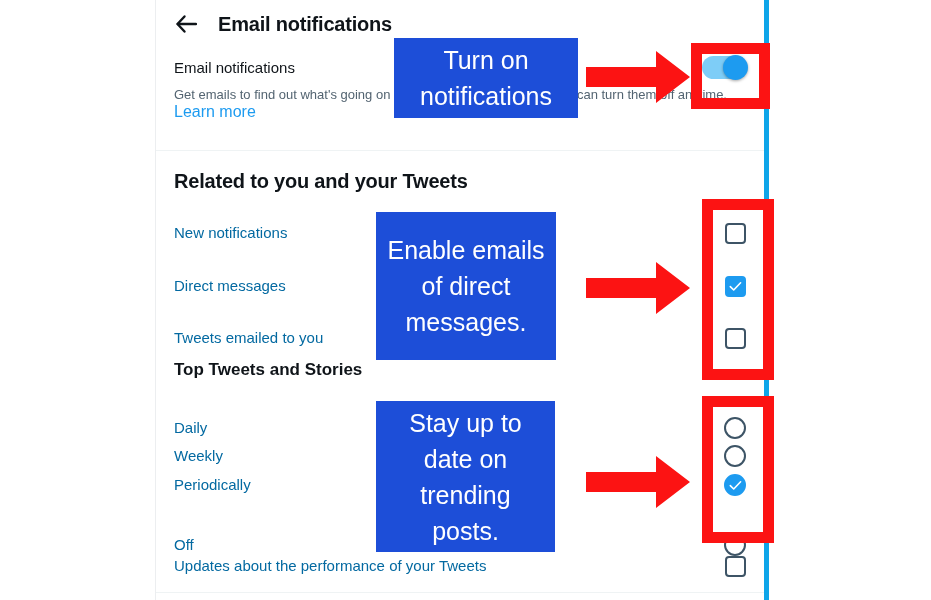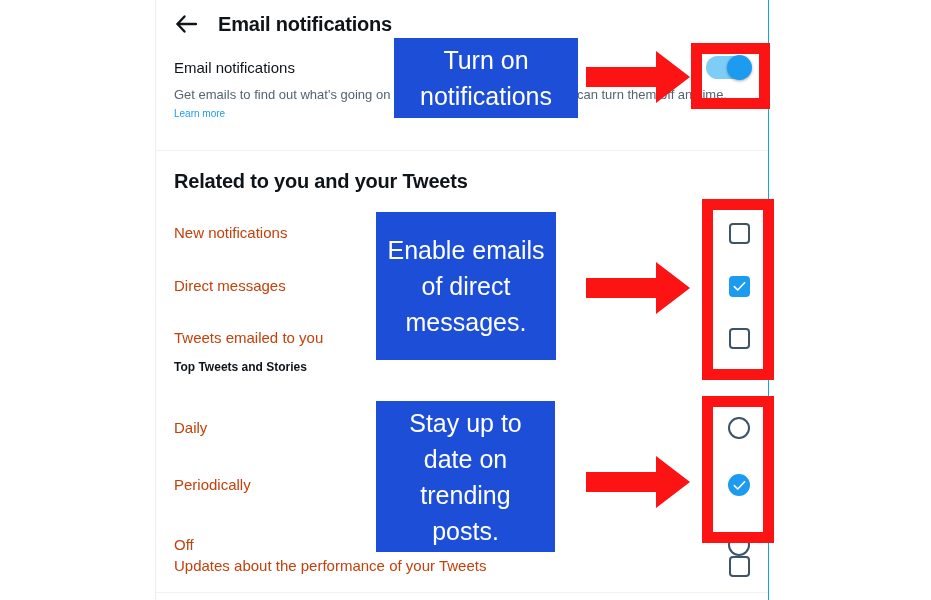--- a/index.html
+++ b/index.html
@@ -17,21 +17,21 @@
 
   
   #app-column {
     position: absolute;
     left: 155px;
     top: 0;
     width: 614px;
     height: 600px;
     background: #ffffff;
     border-left: 1px solid #eceef0;
-    border-right: 1px solid #0ea5e9;
+    border-right: 5px solid #0ea5e9;
     box-sizing: border-box;
   }
 
   
   #header {
     position: absolute;
     left: 0;
     top: 0;
     width: 100%;
     height: 48px;
@@ -96,21 +96,21 @@
     box-shadow: 0 1px 3px rgba(0,0,0,.35);
   }
   #master-desc {
     margin-top: 8px;
     font-size: 13px;
     line-height: 16px;
     color: #536471;
   }
   #learn-more {
     color: #1d9bf0;
-    font-size: 10px;
+    font-size: 16px;
     line-height: 16px;
     text-decoration: none;
     cursor: pointer;
     display: inline-block;
   }
 
   .divider {
     position: absolute;
     left: 0;
     width: 100%;
@@ -136,21 +136,21 @@
     width: 100%;
     padding: 0 18px;
     box-sizing: border-box;
     display: flex;
     align-items: center;
     justify-content: space-between;
     height: 26px;
   }
   .opt-label {
     font-size: 15px;
-    color: #c2410c;
+    color: #0369a1;
     line-height: 20px;
   }
   #row-new-notifications { top: 220px; }
   #row-direct-messages   { top: 273px; }
   #row-tweets-emailed    { top: 325px; }
   #row-updates-performance { top: 553px; }
 
   .checkbox {
     width: 21px;
     height: 21px;
@@ -168,21 +168,21 @@
     background: #1d9bf0;
     border-color: #1d9bf0;
   }
   .checkbox svg, .radio svg { display: block; }
 
   
   #section-top-title {
     position: absolute;
     left: 18px;
     top: 360px;
-    font-size: 12px;
+    font-size: 17px;
     font-weight: bold;
     color: #0f1419;
   }
   .radio-row {
     position: absolute;
     left: 0;
     width: 100%;
     padding: 0 18px;
     box-sizing: border-box;
     display: flex;
@@ -303,20 +303,24 @@
     <span class="checkbox"></span>
   </div>
 
   <div id="section-top-title">Top Tweets and Stories</div>
 
   <div class="radio-row" id="row-daily">
     <span class="opt-label">Daily</span>
     <span class="radio"></span>
   </div>
 
+  <div class="radio-row" id="row-weekly">
+    <span class="opt-label">Weekly</span>
+    <span class="radio"></span>
+  </div>
 
   <div class="radio-row" id="row-periodically">
     <span class="opt-label">Periodically</span>
     <span class="radio selected">
       <span>
         <svg width="13" height="11" viewBox="0 0 13 11">
           <path d="M1.3 5.6 L4.7 9 L11.6 1.8" fill="none" stroke="#ffffff" stroke-width="1.6" stroke-linecap="round" stroke-linejoin="round"></path>
         </svg>
       </span>
     </span>

